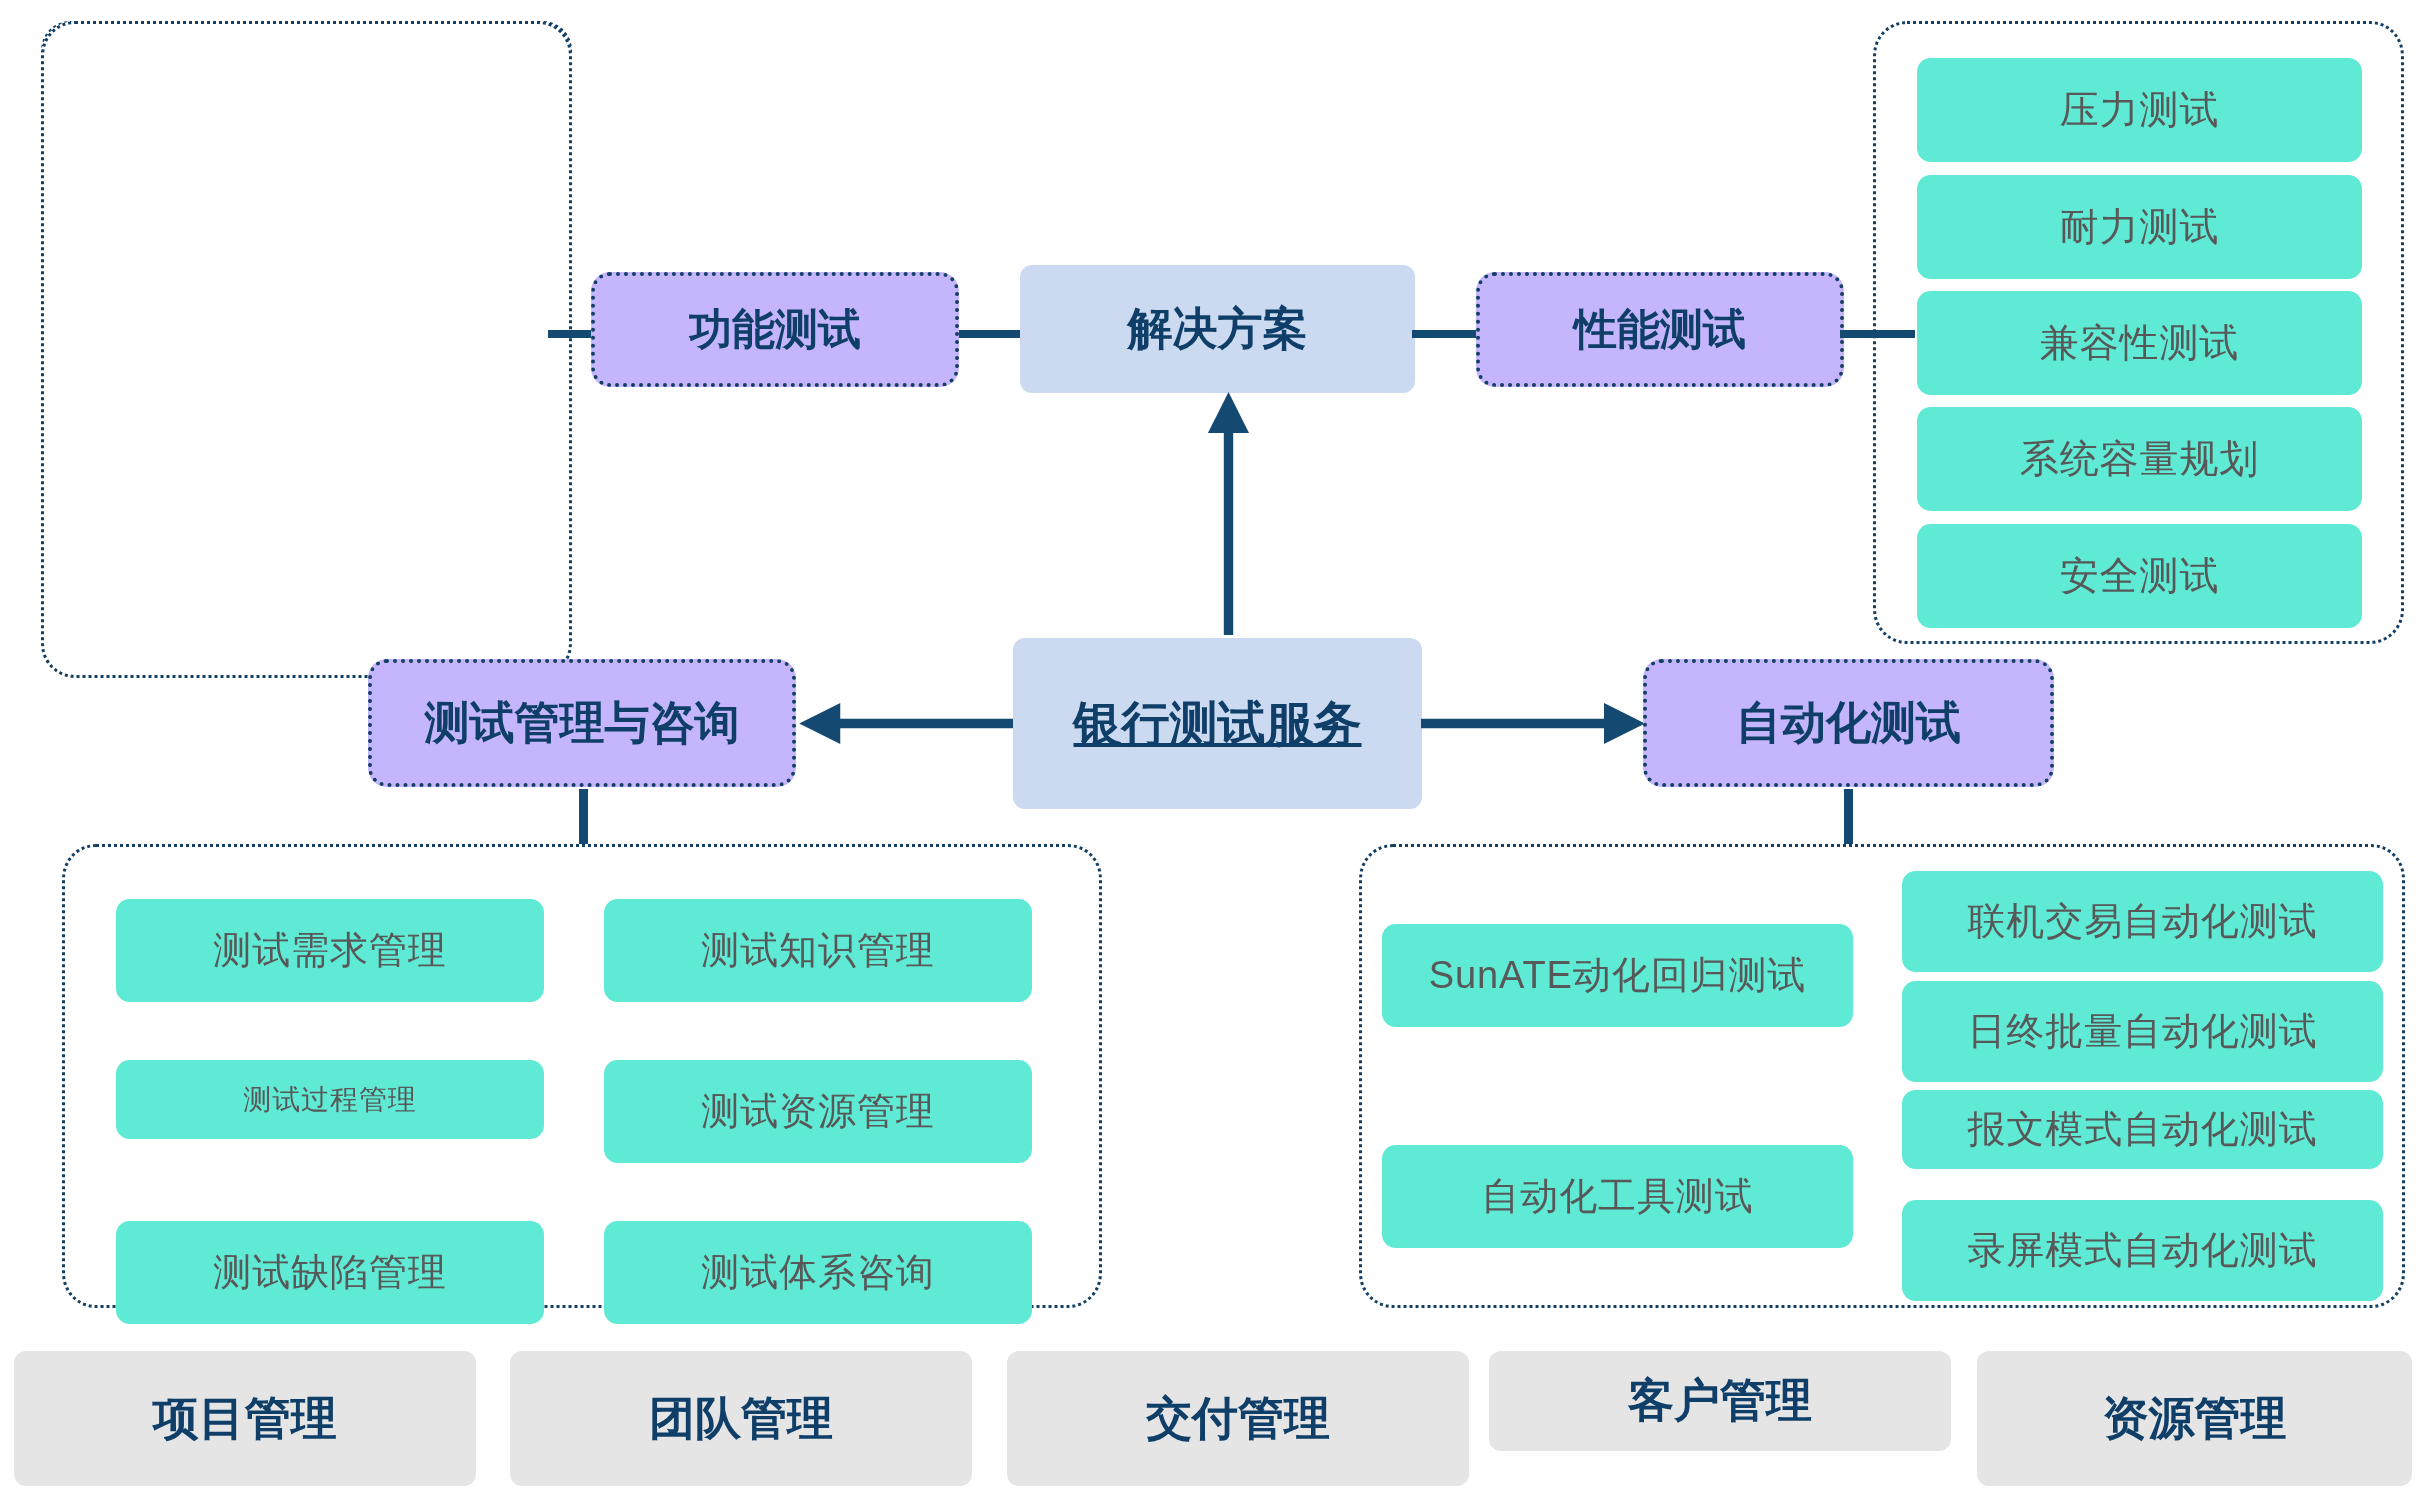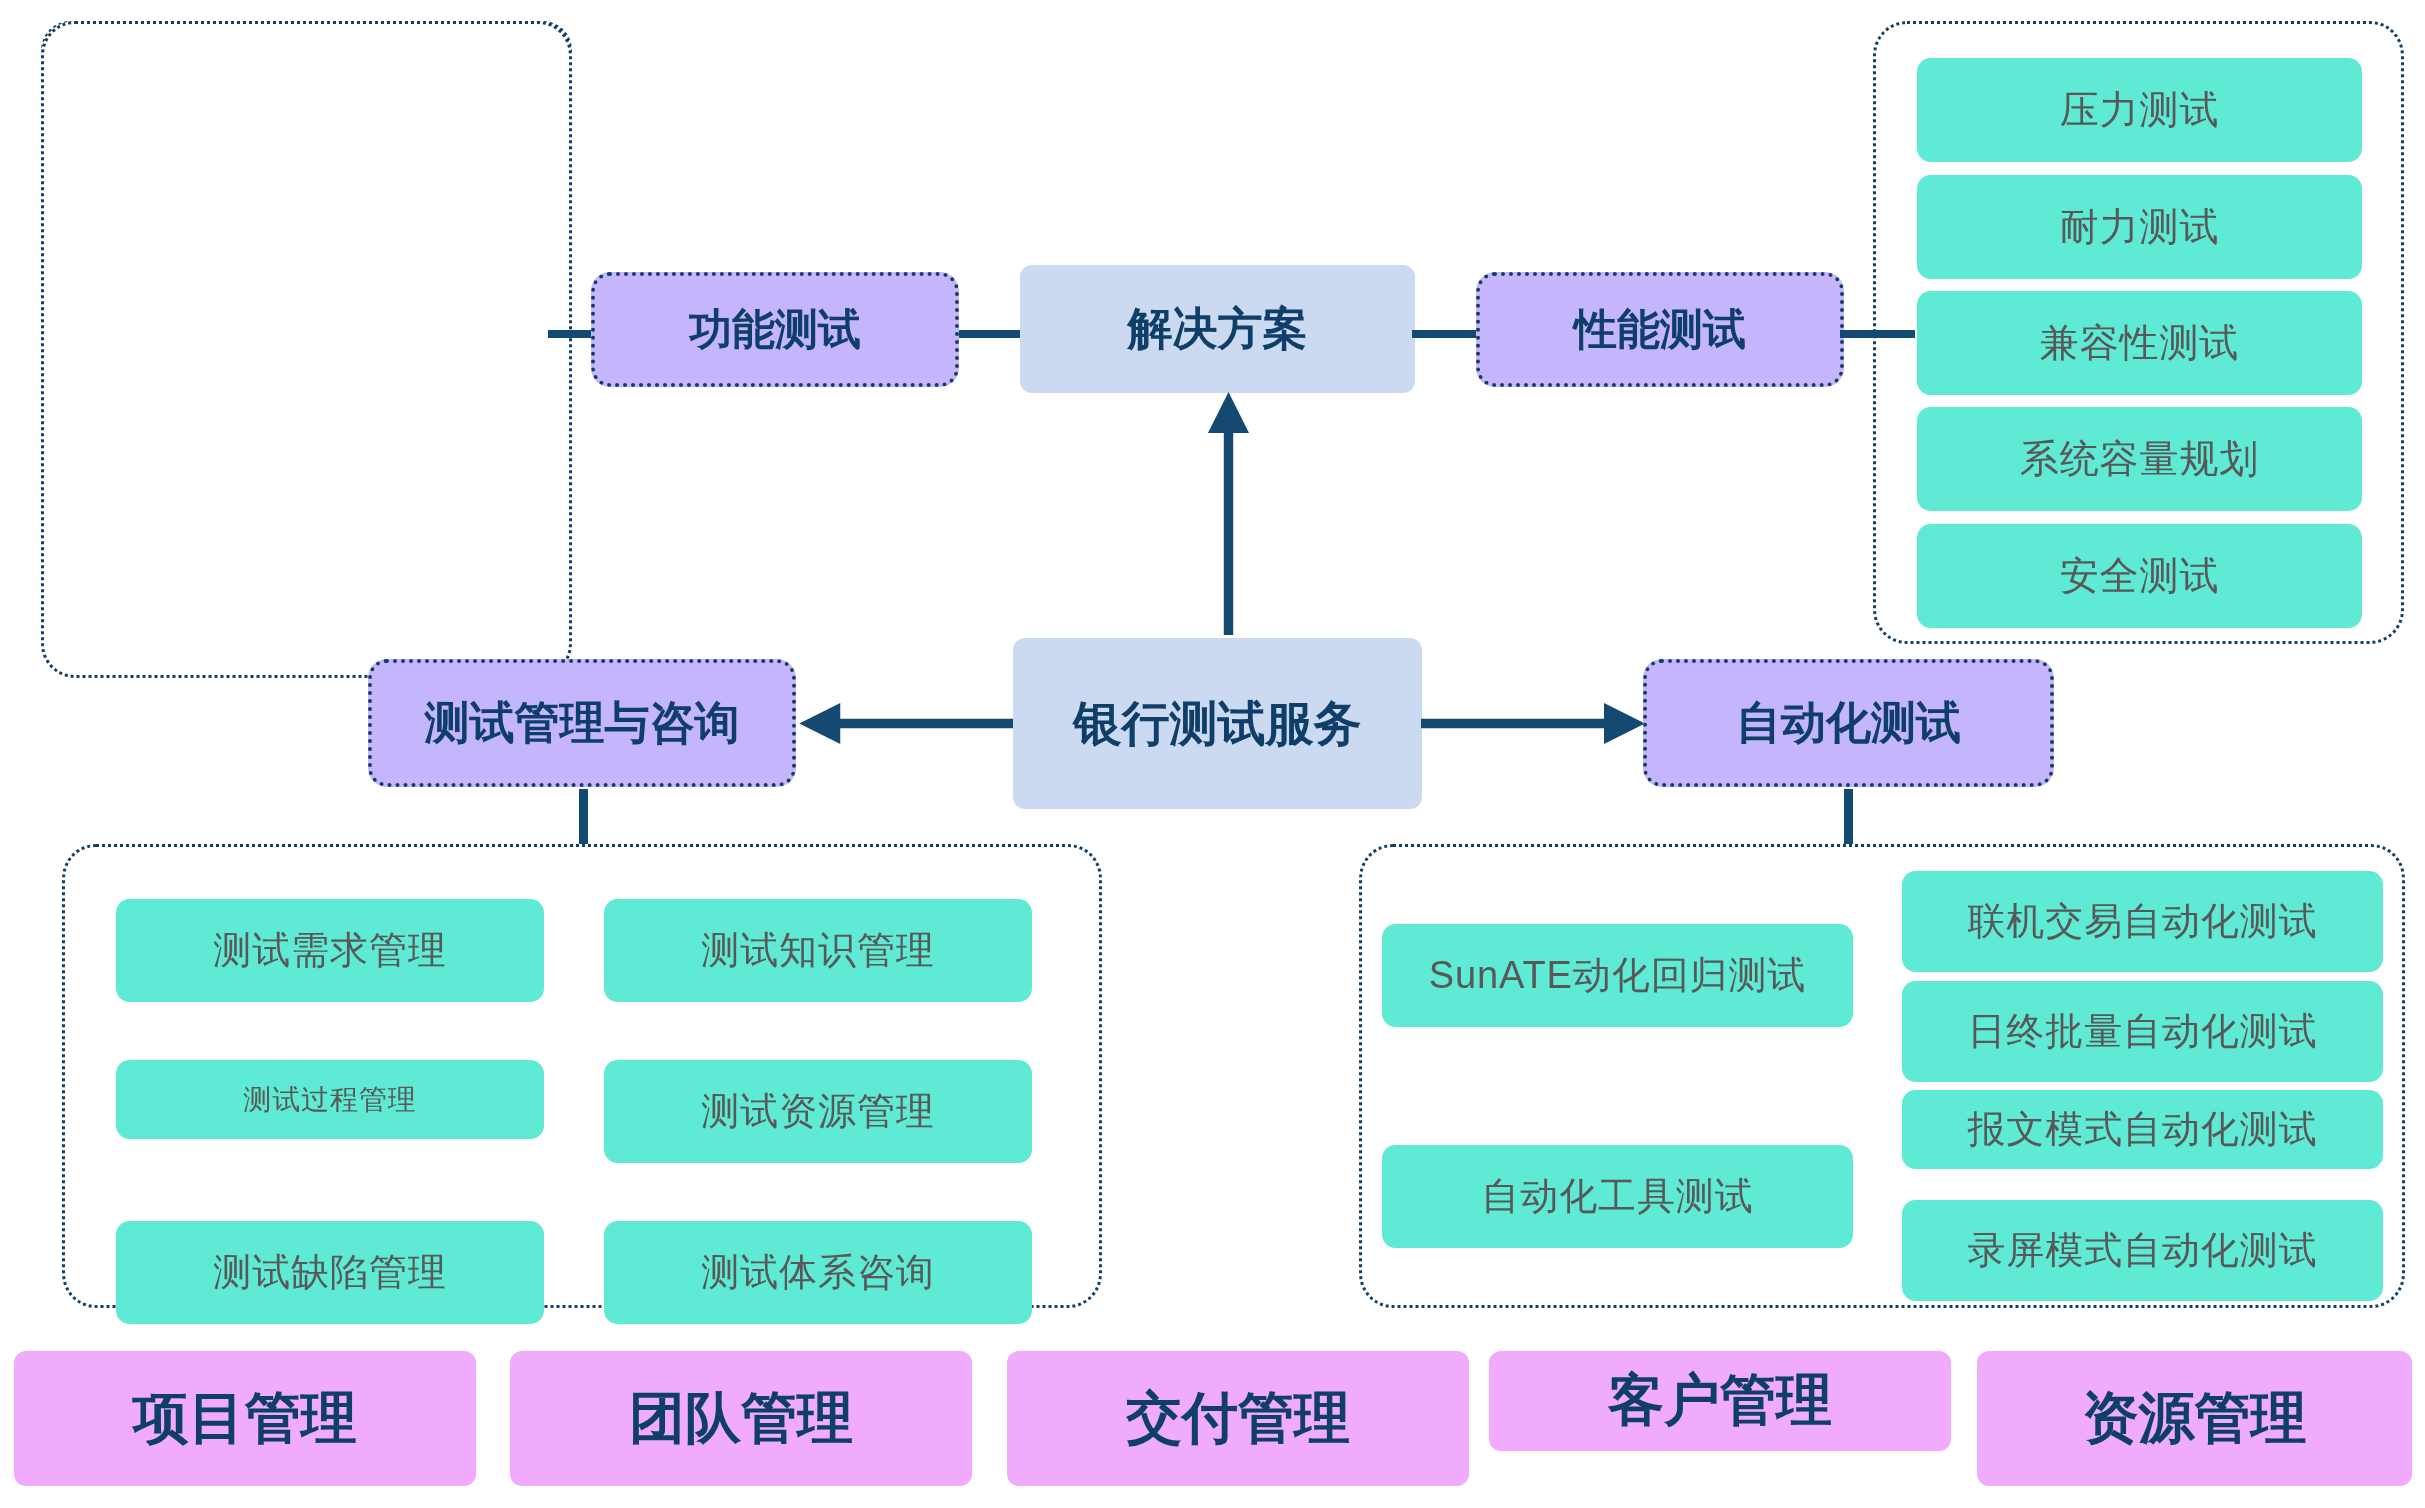--- a/index.html
+++ b/index.html
@@ -65,28 +65,28 @@
     display: flex;
     align-items: center;
     justify-content: center;
     color: #0f3f68;
     font-size: 45px;
     font-weight: bold;
     white-space: nowrap;
   }
   .footer-chip {
     position: absolute;
-    background: #f0abfc;
+    background: #e5e5e5;
     border-radius: 12px;
     box-sizing: border-box;
     display: flex;
     align-items: center;
     justify-content: center;
     color: #0f3f68;
-    font-size: 56px;
+    font-size: 46px;
     font-weight: bold;
     white-space: nowrap;
   }
 
   
   .h-link {
     position: absolute;
     height: 7.7px;
     background: #144a72;
   }
@@ -142,21 +142,21 @@
     <polygon points="45,8 21,56 69,56" fill="#144a72"></polygon>
   </svg>
 
   <div class="node-dotted" style="left:368px; top:659px; width:428px; height:128px; font-size:45px;">测试管理与咨询</div>
 
   <svg class="arrow-svg" style="left:787px; top:685px; width:240px; height:77px;" viewBox="0 0 280 90">
     <line x1="280" y1="45" x2="54" y2="45" stroke="#144a72" stroke-width="11"></line>
     <polygon points="14,45 62,21 62,69" fill="#144a72"></polygon>
   </svg>
 
-  <div class="node-solid" style="left:1013px; top:638px; width:409px; height:171px; font-size:48px;">银行测试服务</div>
+  <div class="node-solid" style="left:1013px; top:638px; width:409px; height:171px; font-size:48px;text-decoration:underline;">银行测试服务</div>
 
   <svg class="arrow-svg" style="left:1421px; top:685px; width:236px; height:77px;" viewBox="0 0 276 90">
     <line x1="0" y1="45" x2="222" y2="45" stroke="#144a72" stroke-width="11"></line>
     <polygon points="262,45 214,21 214,69" fill="#144a72"></polygon>
   </svg>
 
   <div class="node-dotted" style="left:1643px; top:659px; width:411px; height:128px; font-size:45px;">自动化测试</div>
 
   <div class="v-link" style="left:579px; top:789px; width:9.4px; height:56px;"></div>
   <div class="v-link" style="left:1844px; top:789px; width:9.4px; height:56px;"></div>

